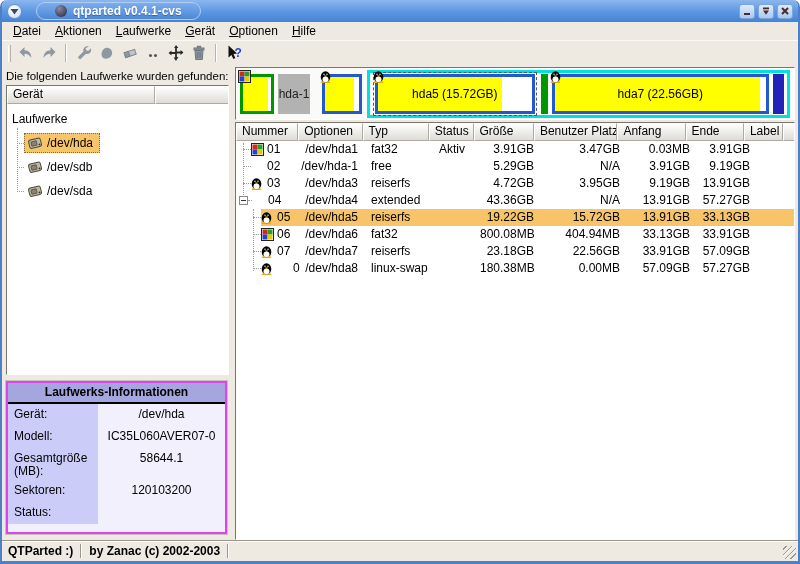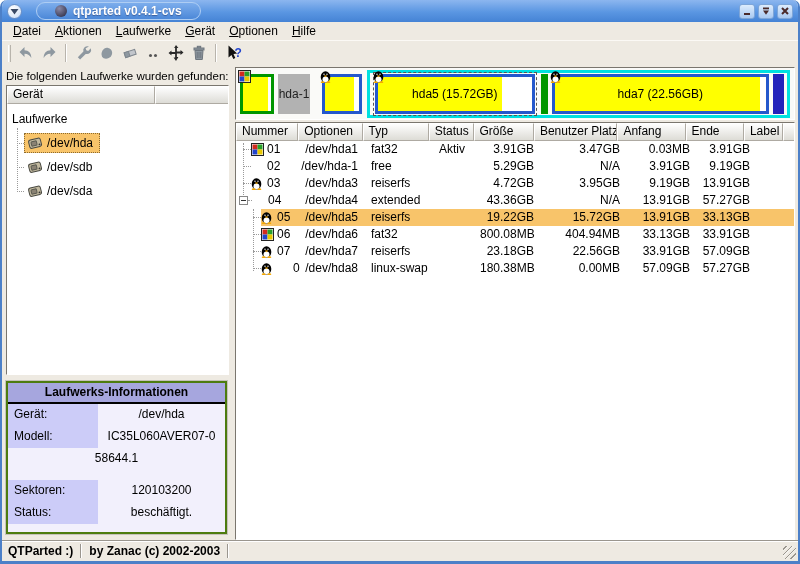--- a/index.html
+++ b/index.html
@@ -45,21 +45,21 @@
   .tree-header{flex:0 0 18px;display:flex;}
   .hcell{background:linear-gradient(#fefefe,#dddcd6);border-top:1px solid #fff;border-left:1px solid #fff;
     border-right:1px solid #aeaaa2;border-bottom:1px solid #aeaaa2;padding:0 5px;line-height:15px;white-space:nowrap;overflow:hidden;}
   .tree-body{flex:1;position:relative;padding-top:3px;}
   .vguide{position:absolute;border-left:1px dotted #9a9a9a;}
   .tree-row{height:24px;display:flex;align-items:center;position:relative;}
   .tree-row .twig{border-top:1px dotted #9a9a9a;height:0;}
   .tree-sel{display:flex;align-items:center;gap:4px;padding:2px 6px 2px 2px;border:1px dotted transparent;}
   .tree-sel.selected{background:#f8c46a;border-color:#8a6a30;}
 
-  .info{flex:0 0 153px;height:153px;margin:6px 2px 6px 0;border:2px solid #4d7c0f;outline:1px solid #c6c2ba;
+  .info{flex:0 0 153px;height:153px;margin:6px 2px 6px 0;border:2px solid #d946ef;outline:1px solid #c6c2ba;
     background:#f2f0fc;display:flex;flex-direction:column;overflow:hidden;}
   .info-title{flex:0 0 19px;line-height:19px;text-align:center;font-weight:bold;background:#a6a6de;border-bottom:2px solid #000;}
   .info-row{display:flex;}
   .info-label{width:90px;flex:0 0 90px;background:#ccccf8;padding:4px 2px 2px 6px;line-height:13px;}
   .info-value{flex:1;text-align:center;padding:4px 2px 2px 2px;line-height:13px;}
 
   .splitter{flex:0 0 6px;}
   .right{flex:1;display:flex;flex-direction:column;min-width:0;min-height:0;}
 
   
@@ -264,29 +264,29 @@
         <div id="info-rows">
             <div class="info-row" style="min-height: 22px;">
               <div class="info-label" style="min-height: 22px;">Gerät:</div>
               <div class="info-value">/dev/hda</div>
             </div>
             <div class="info-row" style="min-height: 22px;">
               <div class="info-label" style="min-height: 22px;">Modell:</div>
               <div class="info-value">IC35L060AVER07-0</div>
             </div>
             <div class="info-row" style="min-height: 32px;">
+              <div class="info-label" style="min-height: 32px;">Gesamtgröße (MB):</div>
               <div class="info-value">58644.1</div>
             </div>
             <div class="info-row" style="min-height: 22px;">
               <div class="info-label" style="min-height: 22px;">Sektoren:</div>
               <div class="info-value">120103200</div>
             </div>
             <div class="info-row" style="min-height: 22px;">
               <div class="info-label" style="min-height: 22px;">Status:</div>
-              <div class="info-value">beschäftigt.</div>
             </div>
           </div>
         <div style="flex:1;background:#f2f0fc;"></div>
       </div>
     </div>
 
     <div class="splitter"></div>
 
     <div class="right">
       <div class="viz" id="viz">

